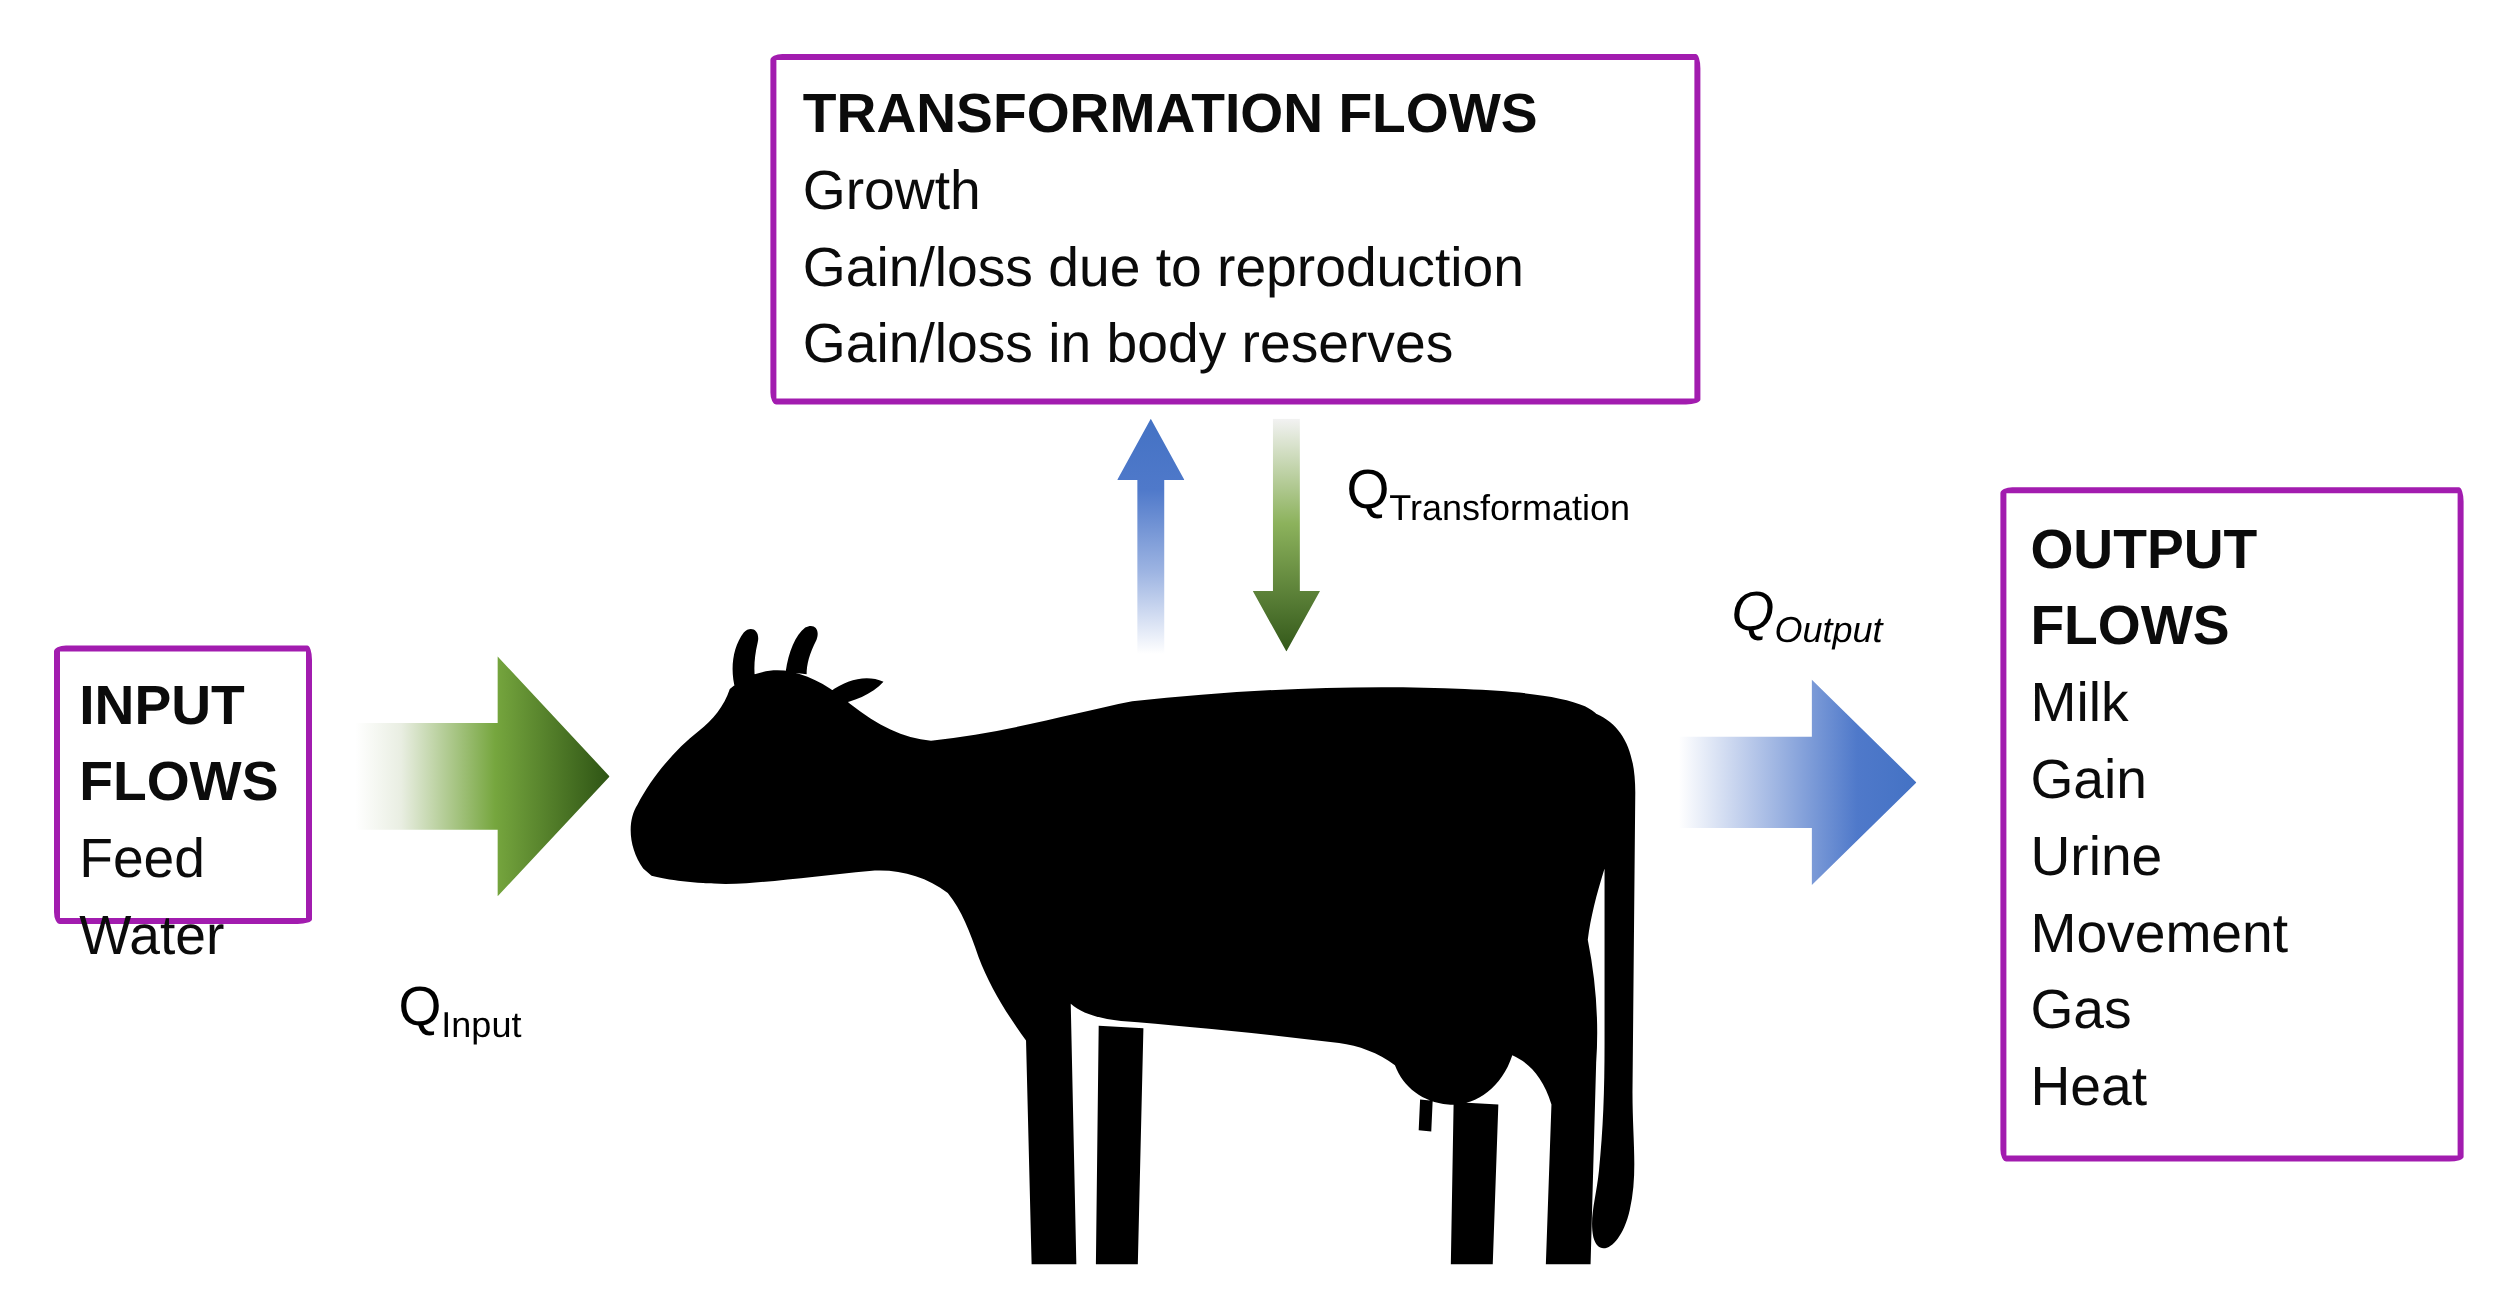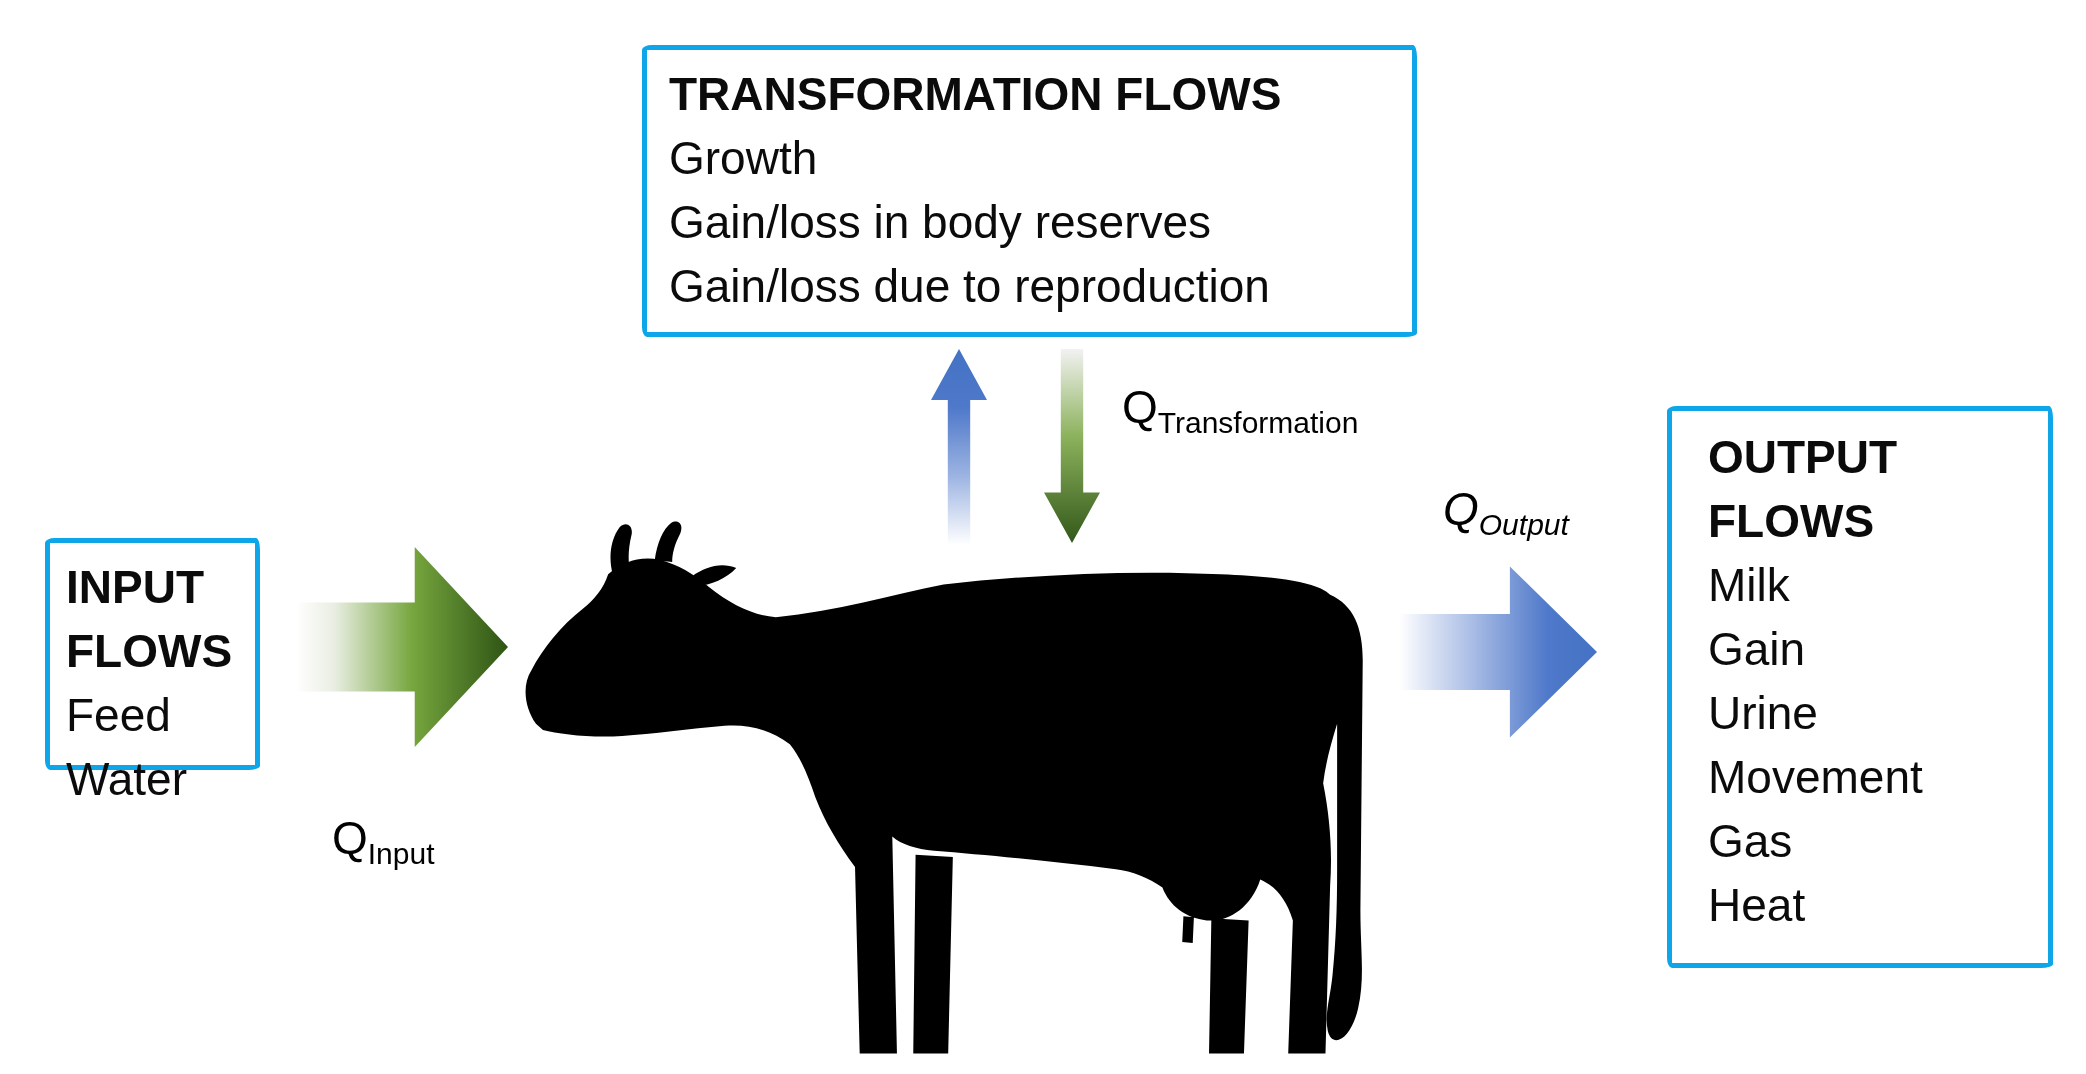--- a/index.html
+++ b/index.html
@@ -7,34 +7,34 @@
   .canvas {
     position: relative;
     width: 2086px;
     height: 1074px;
     background: #ffffff;
     overflow: hidden;
   }
   .flow-box {
     position: absolute;
     box-sizing: border-box;
-    border: 5px solid #0ea5e9;
+    border: 5px solid #a21caf;
     background: #ffffff;
     padding: 12px 16px;
     font-size: 46px;
     line-height: 64px;
     color: #0b0b0b;
     
     border-radius: 10px 4px 12px 5px / 5px 12px 4px 10px;
   }
   .box-title { font-weight: bold; }
   .no-wrap { white-space: nowrap; }
   #input-box   { left: 45px;   top: 522px; width: 215px; height: 232px; margin-top: 16px; }
   #transformation-box { left: 642px; top: 45px; width: 775px; height: 292px; padding-left: 22px; }
-  #output-box  { left: 1667px; top: 406px; width: 386px; height: 562px; padding: 14px 36px; }
+  #output-box  { left: 1667px; top: 406px; width: 386px; height: 562px; padding: 14px 20px; }
   .q-label {
     position: absolute;
     font-size: 46px;
     color: #000;
     white-space: nowrap;
   }
   .q-label sub { font-size: 30px; }
   #q-input          { left: 332px;  top: 788px; margin-top: 23px; }
   #q-transformation { left: 1122px; top: 380px; }
   #q-output         { left: 1443px; top: 482px; font-style: italic; }
@@ -52,22 +52,22 @@
 
   <div class="flow-box" id="input-box">
     <div class="box-title">INPUT FLOWS</div>
     <div class="box-item">Feed</div>
     <div class="box-item">Water</div>
   </div>
 
   <div class="flow-box" id="transformation-box">
     <div class="box-title no-wrap">TRANSFORMATION FLOWS</div>
     <div class="box-item">Growth</div>
+    <div class="box-item">Gain/loss due to reproduction</div>
     <div class="box-item">Gain/loss in body reserves</div>
-    <div class="box-item">Gain/loss due to reproduction</div>
   </div>
 
   <div class="flow-box" id="output-box">
     <div class="box-title">OUTPUT FLOWS</div>
     <div class="box-item">Milk</div>
     <div class="box-item">Gain</div>
     <div class="box-item">Urine</div>
     <div class="box-item">Movement</div>
     <div class="box-item">Gas</div>
     <div class="box-item">Heat</div>

